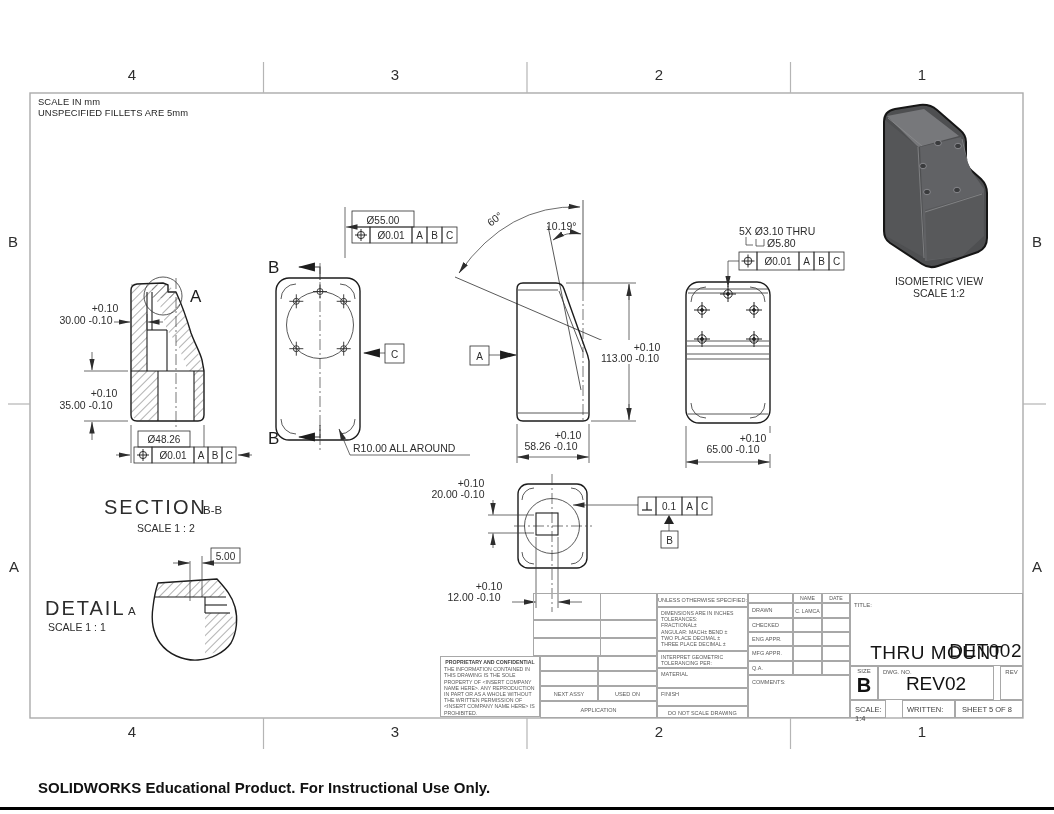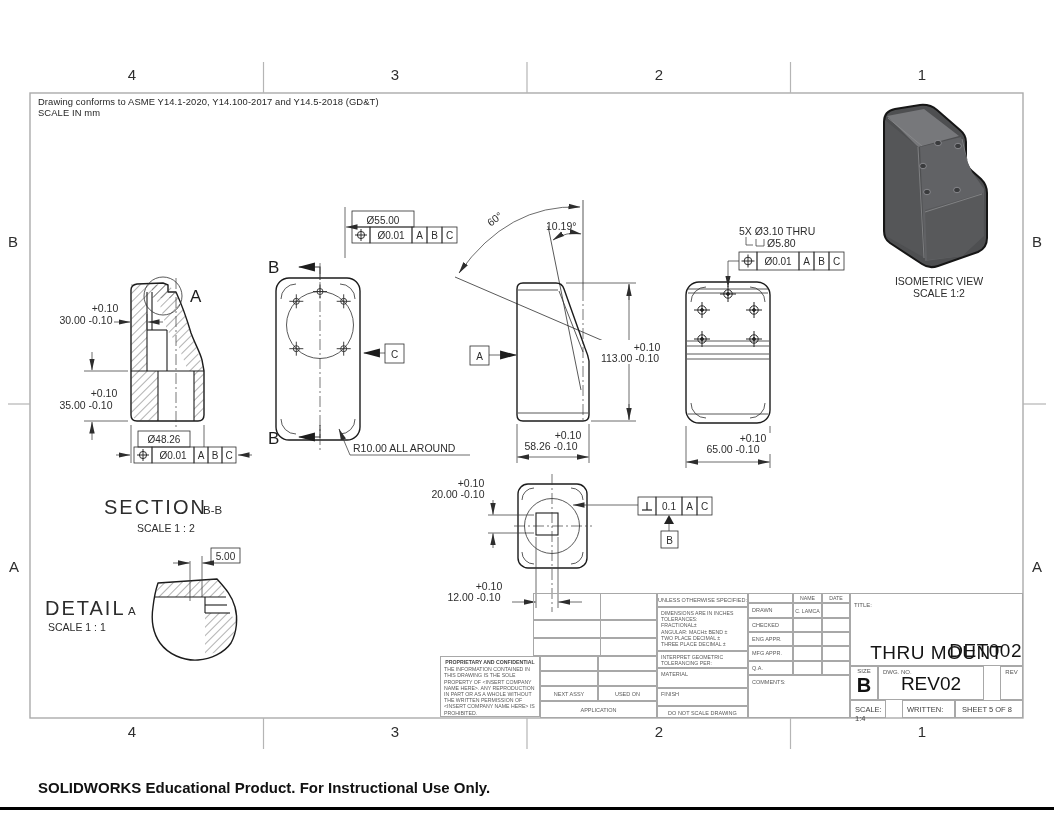--- a/index.html
+++ b/index.html
@@ -44,22 +44,22 @@
   <div class="zone" style="left:132px;top:723px;">4</div>
   <div class="zone" style="left:395px;top:723px;">3</div>
   <div class="zone" style="left:659px;top:723px;">2</div>
   <div class="zone" style="left:922px;top:723px;">1</div>
   <div class="zoneside" style="left:8px;top:233px;">B</div>
   <div class="zoneside" style="left:9px;top:558px;">A</div>
   <div class="zoneside" style="left:1032px;top:233px;">B</div>
   <div class="zoneside" style="left:1032px;top:558px;">A</div>
 
   <div class="notes">
-    <span>Drawing conforms to ASME Y14.1-2020, Y14.100-2017 and Y14.5-2018 (GD&amp;T)</span>
     <span>SCALE IN mm</span>
+    <span>UNSPECIFIED FILLETS ARE 5mm</span>
   </div>
 
   <svg class="drawing" width="1054" height="814">
     <defs>
       <marker id="ar" viewBox="0 0 12 7" refX="11.5" refY="3.5" markerWidth="12" markerHeight="7" markerUnits="userSpaceOnUse" orient="auto-start-reverse">
         <path d="M0,0.8 L12,3.5 L0,6.2 Z" fill="#2d2d2d"></path>
       </marker>
       <marker id="arbig" viewBox="0 0 16 10" refX="15" refY="5" markerWidth="17" markerHeight="11" markerUnits="userSpaceOnUse" orient="auto-start-reverse">
         <path d="M0,0.8 L16,5 L0,9.2 Z" fill="#1c1c1c"></path>
       </marker>
@@ -514,21 +514,21 @@
 
     <div class="cell" style="left:850px;top:593px;width:173px;height:73px;">
       <div class="t6" style="position:absolute;left:3px;top:8px;">TITLE:</div>
       <div class="lblbig" style="position:absolute;left:0;top:27px;width:171px;text-align:right;margin-top:19px;">DET002</div>
       <div class="lblbig" style="position:absolute;left:0;top:48px;width:171px;text-align:center;">THRU MOUNT</div>
     </div>
     <div class="cell" style="left:850px;top:666px;width:28px;height:34px;">
       <div class="t6" style="text-align:center;margin-top:1px;">SIZE</div>
       <div style="font-size:20px;font-weight:bold;color:#111;text-align:center;margin-top:0px;">B</div>
     </div>
-    <div class="cell" style="left:878px;top:666px;width:106px;height:34px;">
+    <div class="cell" style="left:878px;top:666px;width:116px;height:34px;">
       <div class="t6" style="margin:2px 0 0 4px;">DWG.  NO.</div>
       <div style="font-size:19px;color:#111;text-align:center;margin-top:-2px;">REV02</div>
     </div>
     <div class="cell" style="left:1000px;top:666px;width:23px;height:34px;">
       <div class="t6" style="text-align:center;margin-top:2px;">REV</div>
     </div>
     <div class="cell t7" style="left:850px;top:700px;width:36px;height:18px;padding:4px 0 0 4px;">SCALE: 1:4</div>
     <div class="cell t7" style="left:902px;top:700px;width:53px;height:18px;padding:4px 0 0 4px;">WRITTEN:</div>
     <div class="cell t7" style="left:955px;top:700px;width:68px;height:18px;padding:4px 0 0 6px;">SHEET 5 OF 8</div>
   </div>

